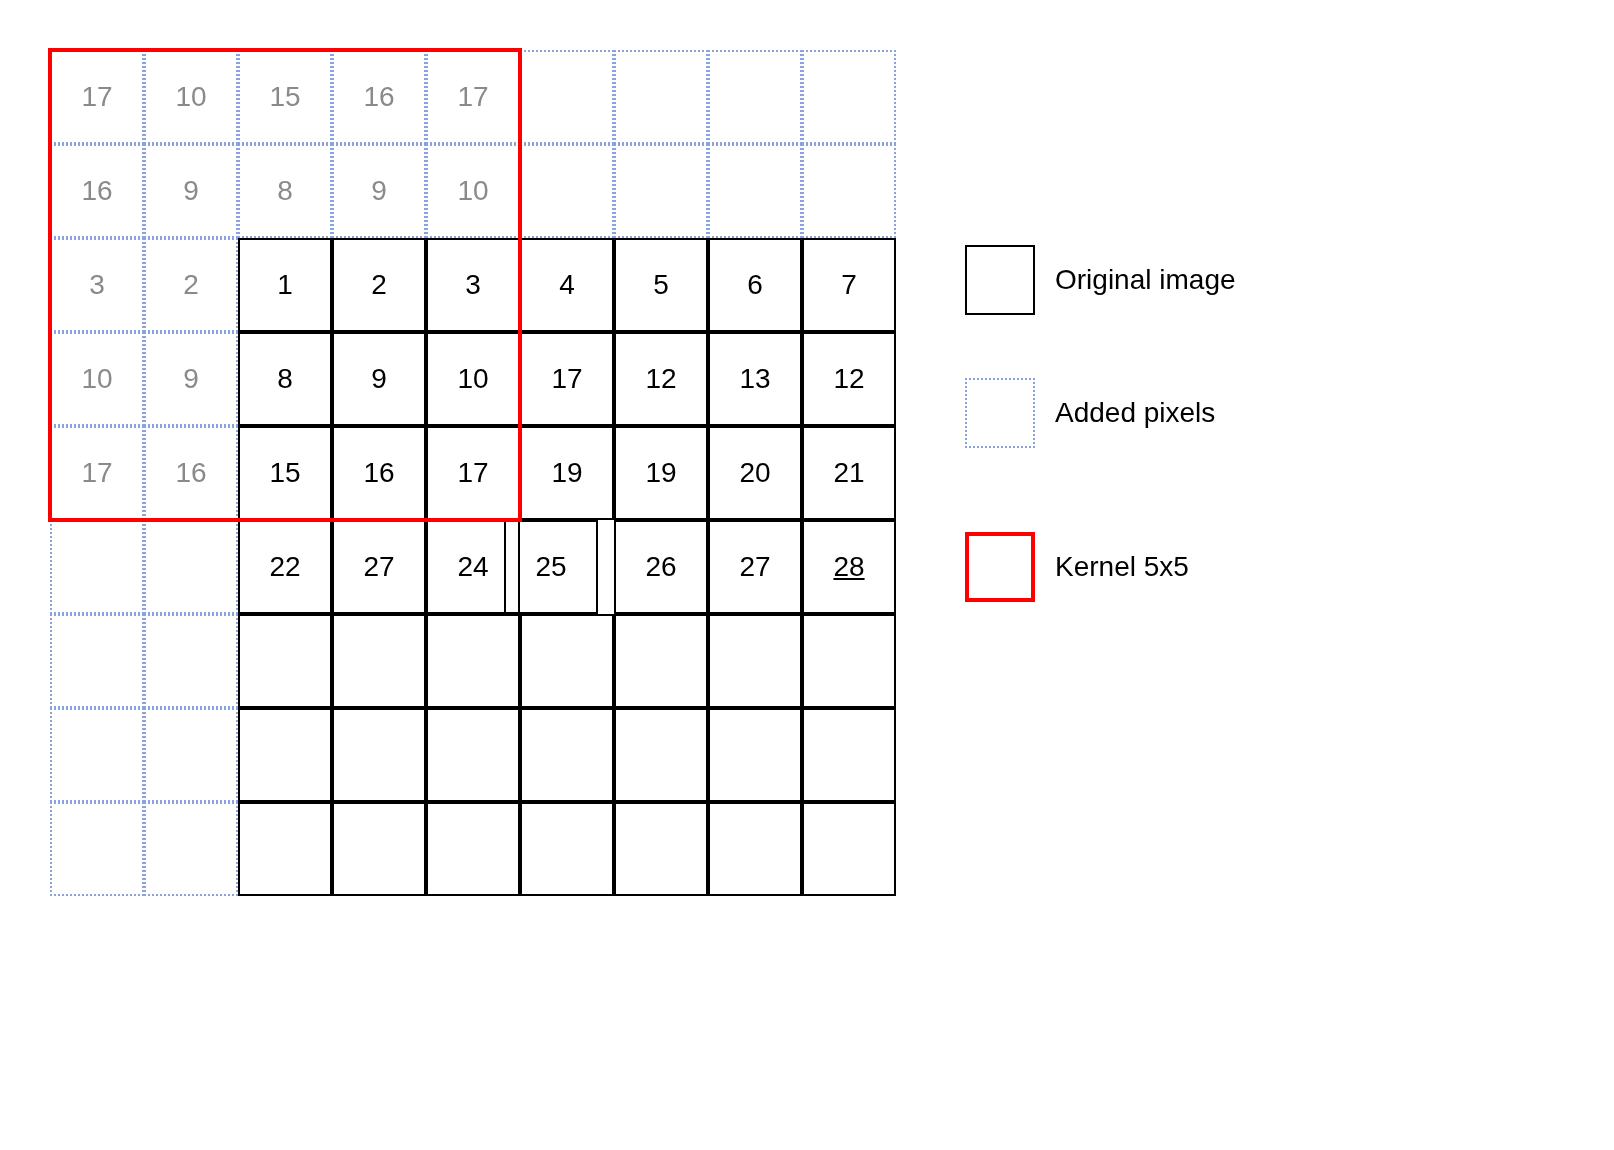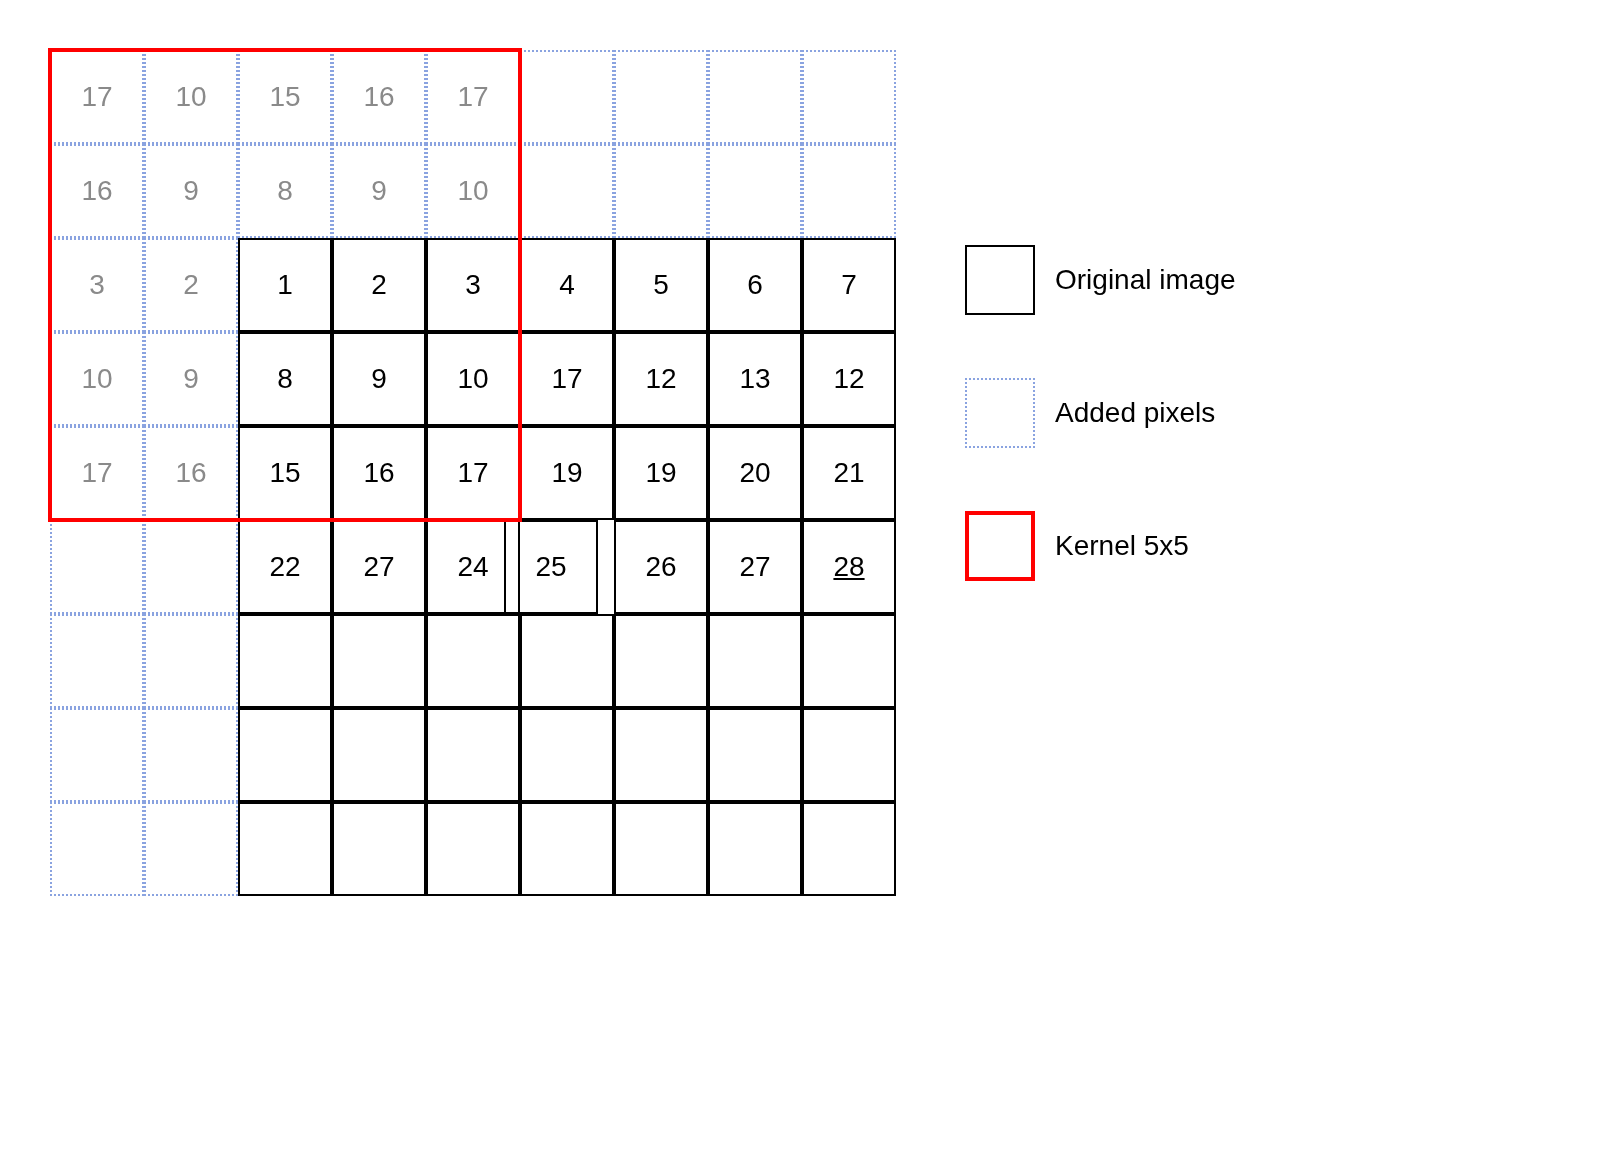--- a/index.html
+++ b/index.html
@@ -239,18 +239,18 @@
   <div class="legend-item" style="left:965px; top:245px;">
     <span class="swatch solid"></span>
     <span class="legend-text">Original image</span>
   </div>
 
   <div class="legend-item" style="left:965px; top:378px;">
     <span class="swatch dashed"></span>
     <span class="legend-text">Added pixels</span>
   </div>
 
-  <div class="legend-item" style="left:965px; top:511px;">
+  <div class="legend-item" style="left:965px; top:532px;">
     <span class="swatch red"></span>
     <span class="legend-text">Kernel 5x5</span>
   </div>
 
 </div>
 
 </body></html>

